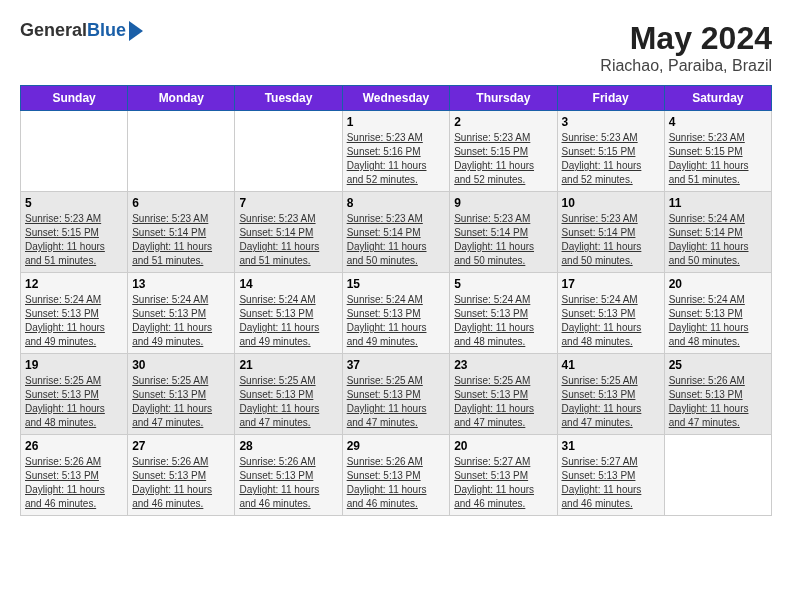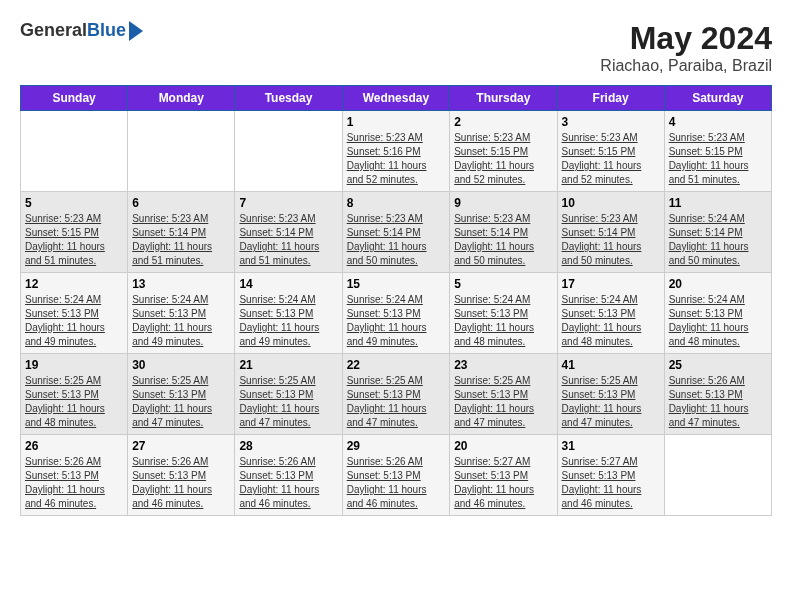--- a/index.html
+++ b/index.html
@@ -223,21 +223,21 @@
           </td>
           <td>
             <div class="day-number">30</div>
             <div class="day-info">Sunrise: 5:25 AM<br>Sunset: 5:13 PM<br>Daylight: 11 hours and 47 minutes.</div>
           </td>
           <td>
             <div class="day-number">21</div>
             <div class="day-info">Sunrise: 5:25 AM<br>Sunset: 5:13 PM<br>Daylight: 11 hours and 47 minutes.</div>
           </td>
           <td>
-            <div class="day-number">22</div>
+            <div class="day-number">37</div>
             <div class="day-info">Sunrise: 5:25 AM<br>Sunset: 5:13 PM<br>Daylight: 11 hours and 47 minutes.</div>
           </td>
           <td>
             <div class="day-number">23</div>
             <div class="day-info">Sunrise: 5:25 AM<br>Sunset: 5:13 PM<br>Daylight: 11 hours and 47 minutes.</div>
           </td>
           <td>
             <div class="day-number">41</div>
             <div class="day-info">Sunrise: 5:25 AM<br>Sunset: 5:13 PM<br>Daylight: 11 hours and 47 minutes.</div>
           </td>

